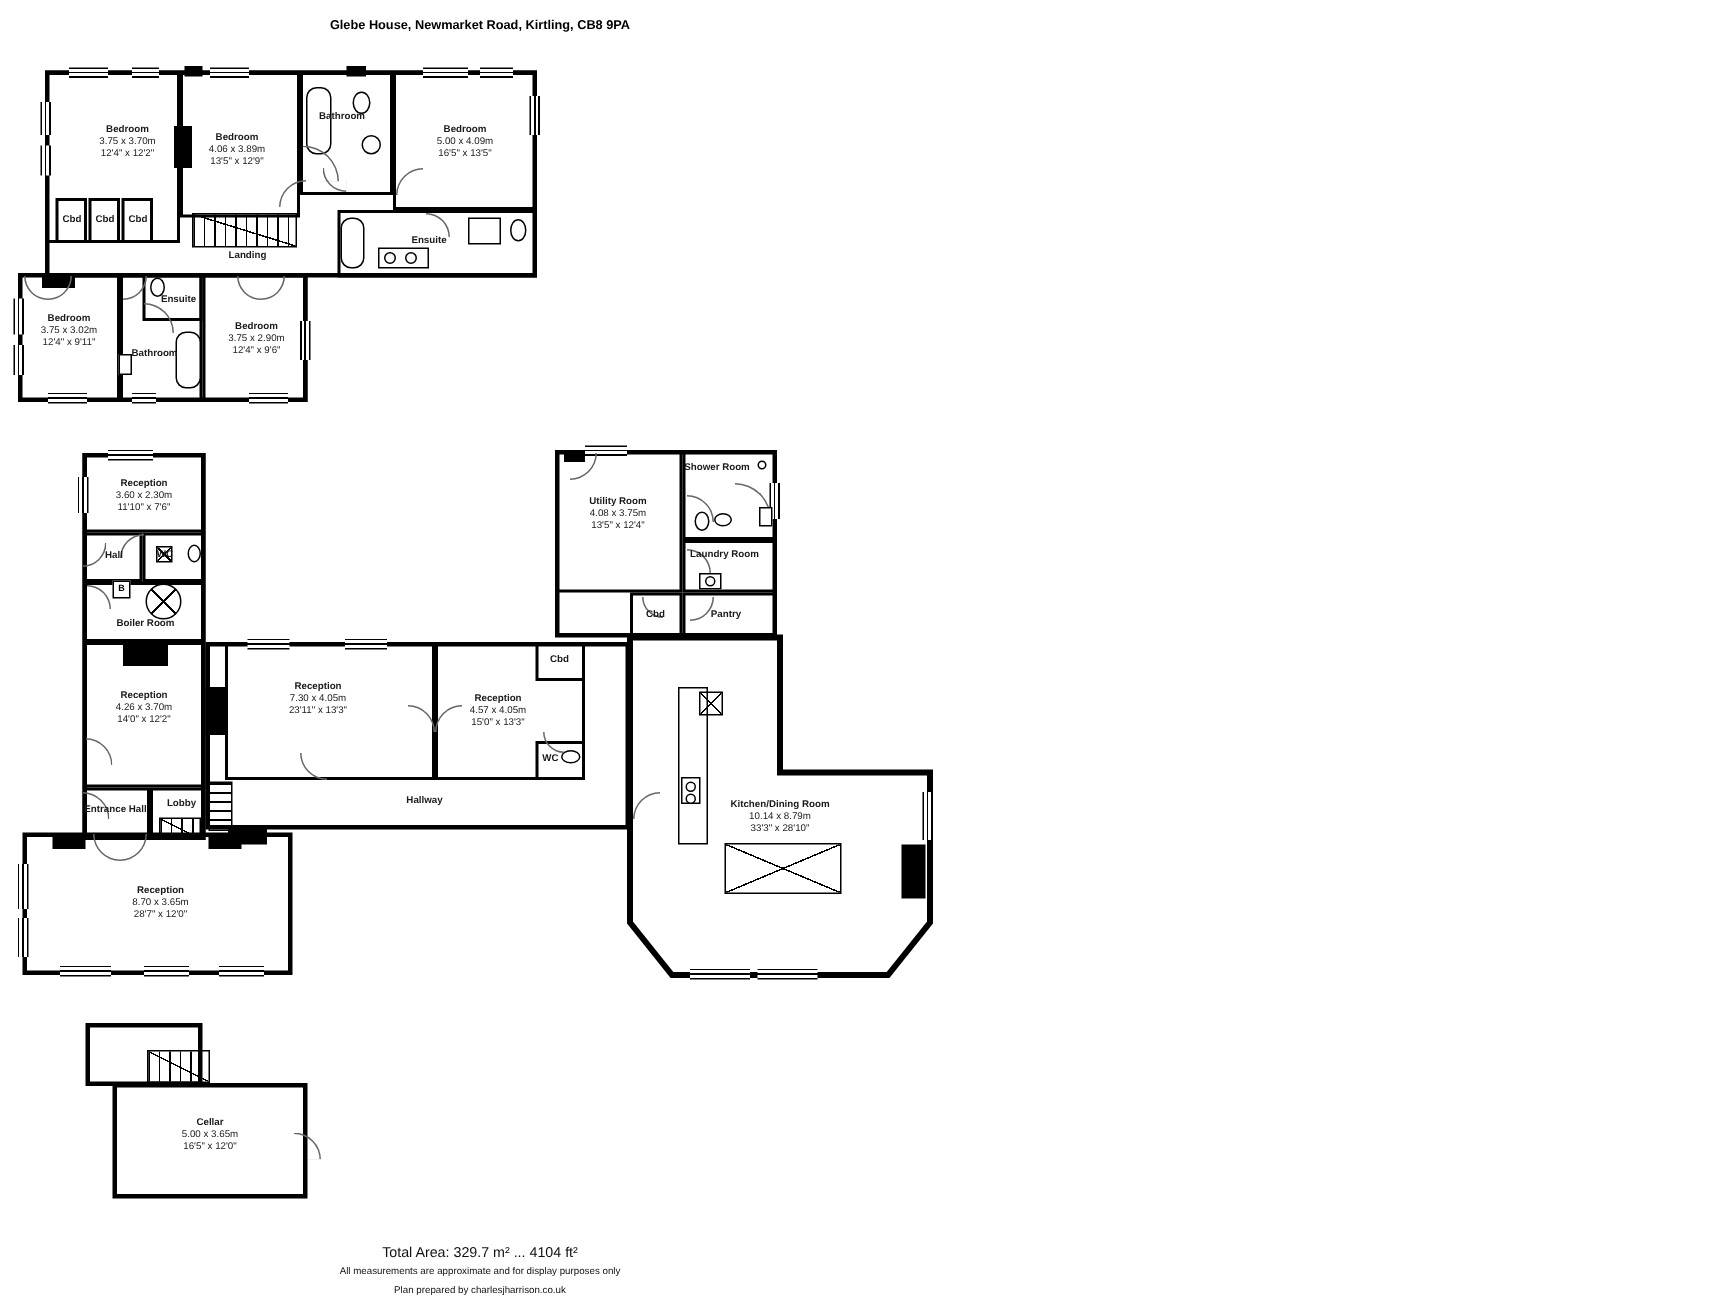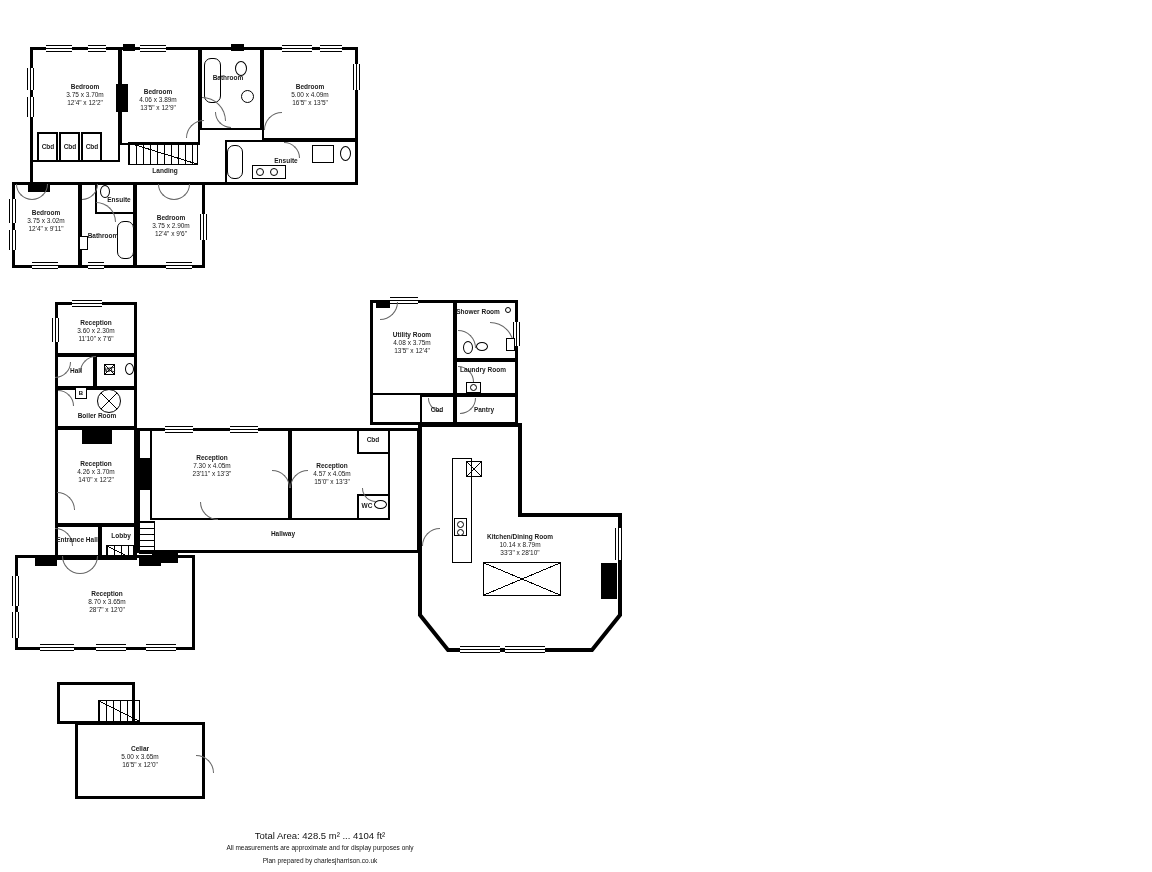--- a/index.html
+++ b/index.html
@@ -35,20 +35,21 @@
   .footer { left:0; top:830px; width:640px; text-align:center; color:#111; }
   .footer .ta { font-size:9.5px; }
   .footer .dis { font-size:6.5px; margin-top:3px; }
   .footer .prep { font-size:6.5px; margin-top:6px; }
 </style>
 </head>
 <body>
 
 <div class="page">
 
+  <div class="title">Glebe House, Newmarket Road, Kirtling, CB8 9PA</div>
 
   <div class="rm t" style="left:30px;top:47px;width:328px;height:138px"></div>
   <div class="rm" style="left:30px;top:47px;width:90px;height:115px"></div>
   <div class="rm" style="left:37px;top:132px;width:21px;height:30px"></div>
   <div class="rm" style="left:59px;top:132px;width:21px;height:30px"></div>
   <div class="rm" style="left:81px;top:132px;width:21px;height:30px"></div>
   <div class="rm" style="left:120px;top:47px;width:80px;height:98px"></div>
   <div class="rm" style="left:200px;top:47px;width:62px;height:83px"></div>
   <div class="rm" style="left:262px;top:47px;width:96px;height:93px"></div>
   <div class="rm" style="left:225px;top:140px;width:133px;height:45px"></div>
@@ -281,18 +282,18 @@
   <div class="rm t" style="left:75px;top:722px;width:130px;height:77px"></div>
   <div class="stairs" style="left:98px;top:700px;width:42px;height:22px"></div>
   <div class="arc tr" style="left:196px;top:755px;width:18px;height:18px"></div>
   <div class="lbl" style="left:140px;top:757px">
     <div class="nm">Cellar</div>
     <div>5.00 x 3.65m</div>
     <div>16'5" x 12'0"</div>
   </div>
 
   <div class="footer">
-    <div class="ta">Total Area: 428.5 m² ... 4104 ft²</div>
+    <div class="ta">Total Area: 329.7 m² ... 4104 ft²</div>
     <div class="dis">All measurements are approximate and for display purposes only</div>
     <div class="prep">Plan prepared by charlesjharrison.co.uk</div>
   </div>
 
 </div>
 
 </body></html>

